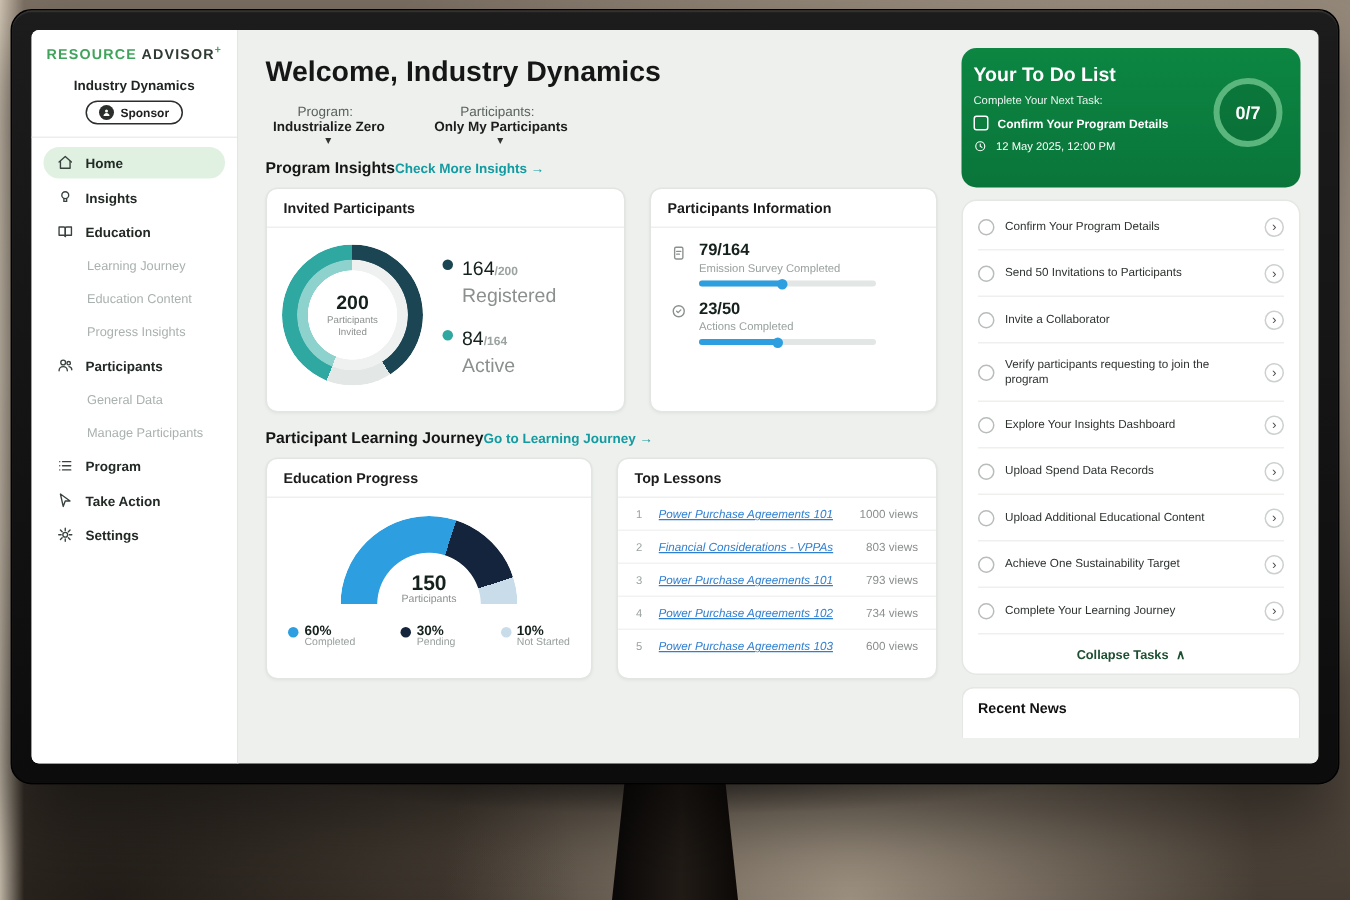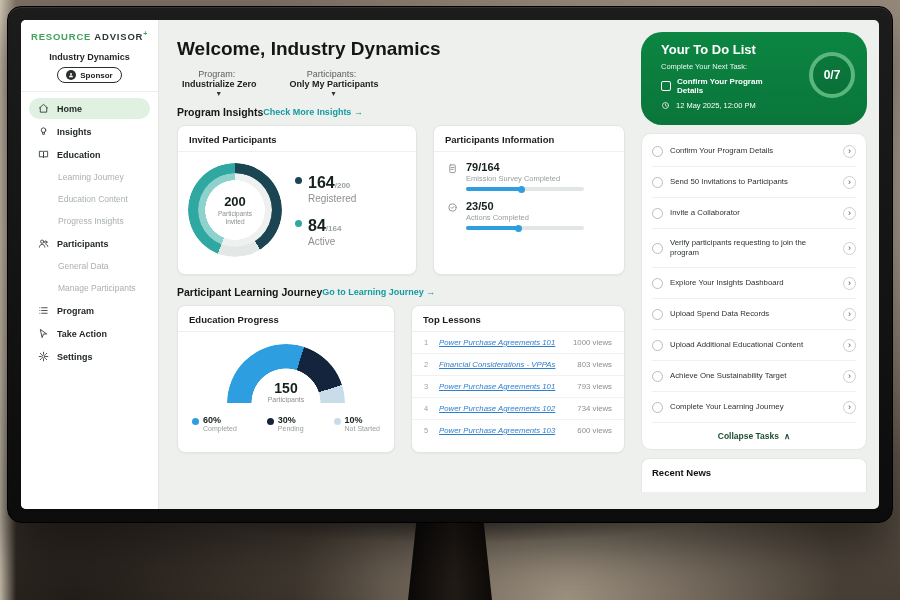--- a/index.html
+++ b/index.html
@@ -62,23 +62,23 @@
     mask:radial-gradient(closest-side,transparent 69%,#000 70%);}
   .donut-inner{position:absolute;inset:10px;border-radius:50%;
     -webkit-mask:radial-gradient(closest-side,transparent 80%,#000 81%);
     mask:radial-gradient(closest-side,transparent 80%,#000 81%);}
   .donut-center{position:absolute;inset:0;display:flex;flex-direction:column;align-items:center;justify-content:center;text-align:center;}
   .donut-val{font-size:13px;font-weight:bold;color:#15211c;}
   .donut-lab{font-size:6.5px;color:#8b908e;width:48px;line-height:1.25;margin-top:1px;}
   .legend{display:flex;flex-direction:column;gap:13px;}
   .legend-item{display:flex;gap:6px;align-items:flex-start;}
   .dot{width:7px;height:7px;border-radius:50%;margin-top:3px;flex-shrink:0;}
-  .legend-val{font-size:16px;font-weight:bold;color:#15211c;}
+  .legend-val{font-size:13px;font-weight:normal;color:#15211c;}
   .legend-total{font-size:8px;font-weight:bold;color:#9ba3a0;}
-  .legend-lab{font-size:10px;color:#8b908e;margin-top:1px;}
+  .legend-lab{font-size:13px;color:#8b908e;margin-top:1px;}
 
   .card-info{flex:1;height:150px;}
   .info-body{padding:9px 12px;display:flex;flex-direction:column;gap:9px;}
   .stat{display:flex;gap:8px;}
   .stat-icon{width:12px;color:#8a908e;padding-top:2px;flex-shrink:0;display:flex;justify-content:center;}
   .stat-val{font-size:11px;font-weight:bold;color:#15211c;}
   .stat-lab{font-size:7.5px;color:#98a09d;margin-top:1px;}
   .bar{width:118px;height:4px;background:#e2e6e4;border-radius:2px;margin-top:4px;}
   .bar-fill{height:100%;background:#2d9fe0;border-radius:2px;position:relative;}
   .bar-fill::after{content:"";position:absolute;right:-2px;top:-1.5px;width:7px;height:7px;border-radius:50%;background:#2d9fe0;}
@@ -100,22 +100,22 @@
   .card-lessons{flex:1;height:148px;display:flex;flex-direction:column;}
   .lesson-row{display:flex;align-items:center;gap:8px;padding:6px 12px;border-bottom:1px solid #f1f3f1;cursor:pointer;}
   .lesson-row:last-child{border-bottom:none;}
   .lesson-rank{font-size:7.5px;color:#9aa3a0;width:7px;flex-shrink:0;}
   .lesson-link{font-size:7.8px;color:#2f7fd0;text-decoration:underline;flex:1;white-space:nowrap;overflow:hidden;font-style:italic;}
   .lesson-views{font-size:7.8px;color:#8b908e;white-space:nowrap;}
 
   
   .rightcol{width:226px;flex-shrink:0;padding:12px 12px 0 2px;box-sizing:content-box;
     display:flex;flex-direction:column;gap:8px;}
-  .todo-green{background:linear-gradient(180deg,#0c8642,#0a753a);border-radius:21px;color:#fff;
-    padding:10px 20px;position:relative;min-height:93px;box-sizing:border-box;}
+  .todo-green{background:linear-gradient(180deg,#0c8642,#0a753a);border-radius:10px;color:#fff;
+    padding:10px 8px;position:relative;min-height:93px;box-sizing:border-box;}
   .todo-title{font-size:13px;font-weight:bold;}
   .todo-sub{font-size:7.5px;margin-top:5px;opacity:.92;}
   .todo-task-row{display:flex;align-items:center;gap:6px;font-size:8px;font-weight:bold;margin-top:6px;padding-right:58px;}
   .cbx{width:8px;height:8px;border:1px solid #fff;border-radius:2px;flex-shrink:0;}
   .todo-date-row{display:flex;align-items:center;gap:6px;font-size:7.5px;margin-top:6px;padding-right:58px;}
   .ring{position:absolute;right:12px;top:20px;width:46px;height:46px;border-radius:50%;
     border:4px solid #5bb67e;background:rgba(0,0,0,.08);display:flex;align-items:center;justify-content:center;
     font-size:12px;font-weight:bold;box-sizing:border-box;}
   .tasks-card{background:#fff;border:1px solid #e4e7e3;border-radius:10px;padding:2px 10px 4px;}
   .task{display:flex;align-items:center;gap:7px;padding:8.5px 0;border-bottom:1px solid #efefee;cursor:pointer;}

